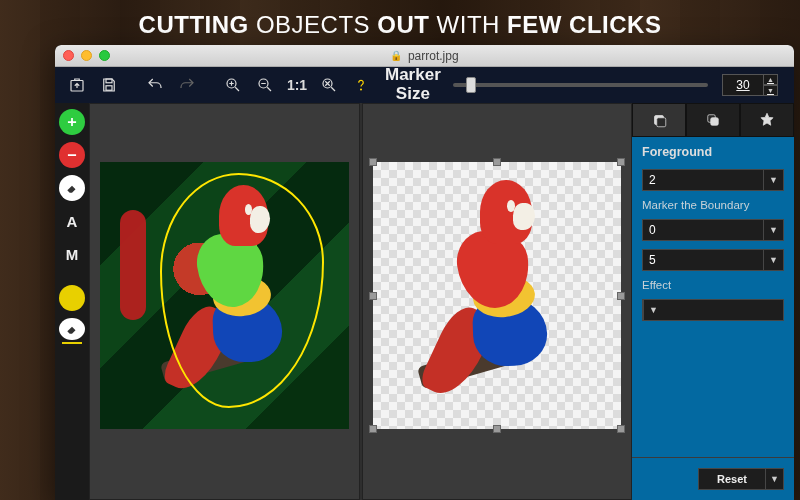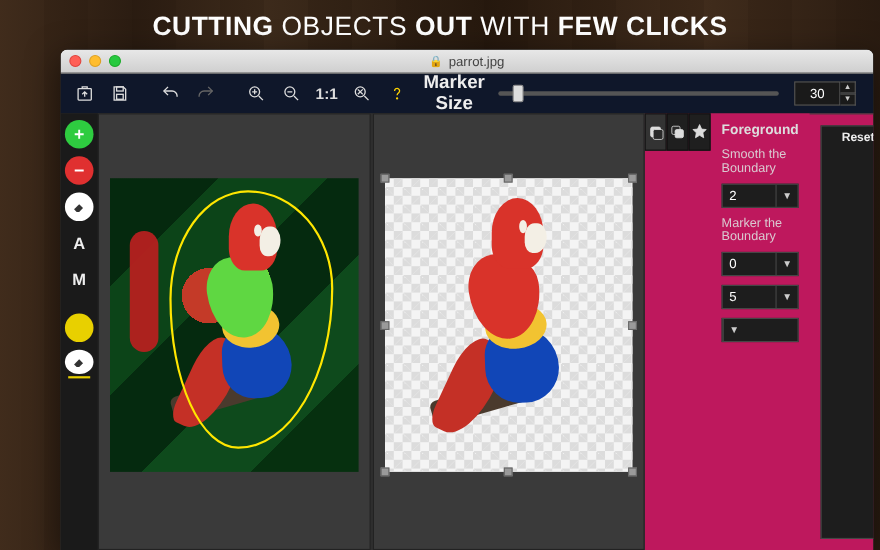--- a/index.html
+++ b/index.html
@@ -50,21 +50,21 @@
   }
   .tbtn {
     width: 28px; height: 28px; display: flex; align-items: center; justify-content: center;
     color: #ddd; border-radius: 3px; cursor: pointer;
   }
   .tbtn svg { width: 18px; height: 18px; stroke: #ddd; fill: none; stroke-width: 1.6; }
   .tbtn.dim svg { stroke: #666; }
   .tbtn.help svg { stroke: #ffd400; }
   .tx11 { font-size: 14px; font-weight: 700; color:#ddd; }
   .mlabel { line-height: 1.1; margin-left: 6px; text-align: center; font-size: 17px; font-weight:600; }
-  .slider-wrap { flex: 1; display: flex; align-items: center; gap: 14px; margin: 16px 8px; }
+  .slider-wrap { flex: 1; display: flex; align-items: center; gap: 14px; margin: 16px 8px; text-decoration: underline; }
   .slider { position: relative; flex: 1; height: 4px; background: #555; border-radius: 2px; }
   .slider .thumb { position: absolute; left: 7%; top: 50%; width: 10px; height: 16px; background: #ddd; border:1px solid #888; border-radius:2px; transform: translate(-50%,-50%); }
   .spin { display: flex; align-items: stretch; }
   .spin input {
     width: 42px; height: 22px; background: #1a1a1a; color: #fff;
     border: 1px solid #555; text-align: center; font-size: 12px;
   }
   .spin .arrows { display: flex; flex-direction: column; width: 14px; }
   .spin .arrows span { flex:1; background:#1a1a1a; border:1px solid #555; border-left:none; font-size:7px; color:#ccc; display:flex; align-items:center; justify-content:center; cursor:pointer; }
 
@@ -140,21 +140,21 @@
     background-position:0 0,0 8px,8px -8px,-8px 0;
     background-color:#f4f4f4;
   }
   .preview-frame { position:absolute; inset:0; }
   .handle { position:absolute; width:8px; height:8px; background:#9a9a9a; border:1px solid #666; }
   .h-tl{left:-4px;top:-4px}.h-tc{left:50%;top:-4px;margin-left:-4px}.h-tr{right:-4px;top:-4px}
   .h-ml{left:-4px;top:50%;margin-top:-4px}.h-mr{right:-4px;top:50%;margin-top:-4px}
   .h-bl{left:-4px;bottom:-4px}.h-bc{left:50%;bottom:-4px;margin-left:-4px}.h-br{right:-4px;bottom:-4px}
 
   
-  .rpanel { width:208px; background:#be185d; color:#ddd; font-size:12px; display:flex; }
+  .rpanel { width:162px; background:#0369a1; color:#ddd; font-size:12px; display:flex; flex-direction:column; }
   .rtabs { display:flex; height:34px; }
   .rtab { flex:1; display:flex; align-items:center; justify-content:center; background:#1f1f1f; border:1px solid #111; cursor:pointer; }
   .rtab.active { background:#333; }
   .rtab svg { width:18px; height:18px; fill:#ddd; stroke:#ddd; }
   .rbody { padding:8px 10px 4px; display:flex; flex-direction:column; gap:8px; }
   .rbody .section-title { font-weight:700; font-size:12.5px; margin-bottom:2px; }
   .rbody .flabel { font-size:11.5px; opacity:.9; }
   .combo {
     display:flex; align-items:stretch; height:22px; background:#1d1d1d; border:1px solid #464646;
   }
@@ -356,37 +356,37 @@
         </div>
         <div class="rtab">
           <svg viewBox="0 0 24 24">
               <path d="M12 3l2.5 5.5L20 9l-4 4 1 6-5-3-5 3 1-6-4-4 5.5-.5z" fill="#ddd"></path>
             </svg>
         </div>
       </div>
       <div class="rbody">
         <div class="section-title">Foreground</div>
 
-        <div class="flabel">Smooth the Boundary</div>
         <div class="combo">
           <div class="val">2</div>
           <div class="car">▼</div>
         </div>
 
         <div class="flabel">Marker the Boundary</div>
         <div class="combo">
           <div class="val">0</div>
           <div class="car">▼</div>
         </div>
 
         <div class="combo">
           <div class="val">5</div>
           <div class="car">▼</div>
         </div>
 
+        <div class="flabel">Effect</div>
         <div class="combo">
           <div class="car">▼</div>
         </div>
       </div>
       <div class="spacer"></div>
       <div class="reset-row">
         <div class="reset-btn">
           <div class="lbl">Reset</div>
           <div class="car">▼</div>
         </div>

